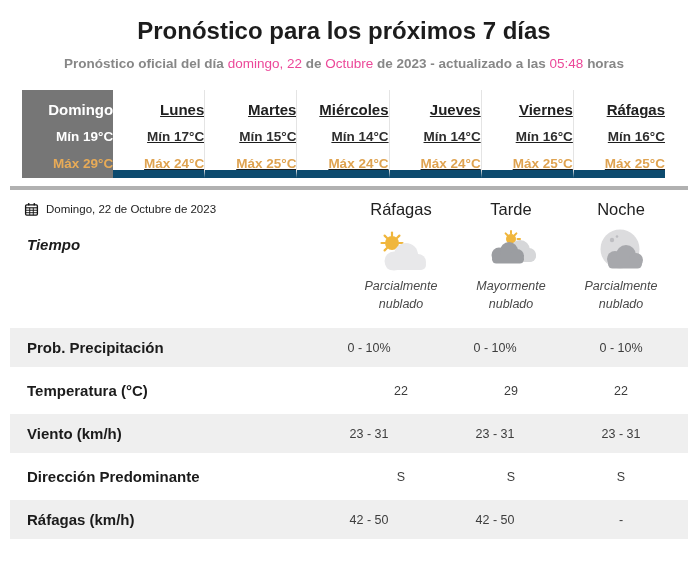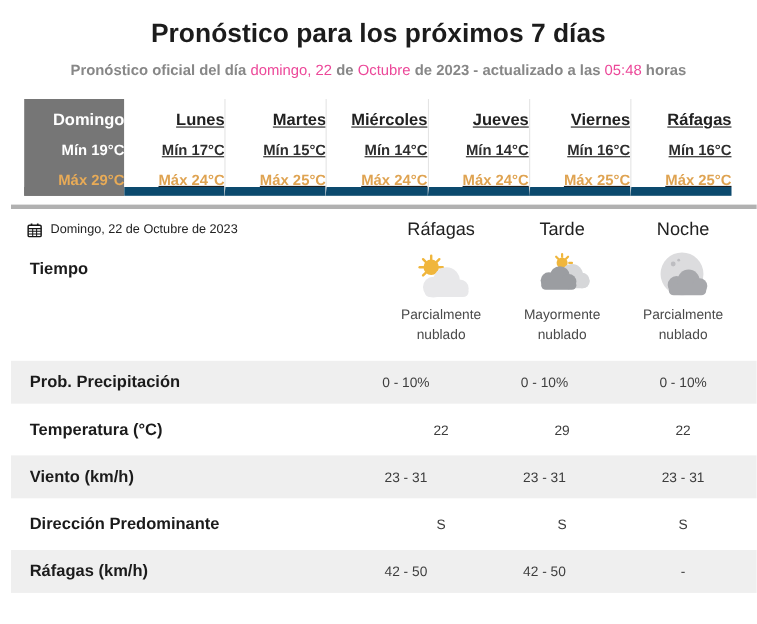--- a/index.html
+++ b/index.html
@@ -32,21 +32,21 @@
   
   .grid{display:grid; grid-template-columns:1fr 110px 110px 110px;
         margin-left:10px; padding-right:12px; align-items:center;}
   .center{text-align:center;}
 
   .header-row{margin-top:2px; height:34px;}
   .date-cell{display:flex; align-items:center; gap:7px; padding-left:14px;
              font-size:11.5px; color:#222;}
   .period{font-size:16.5px; color:#212121;}
 
-  .tiempo-row{height:102px; align-items:start;}
+  .tiempo-row{height:102px; align-items:start;font-style:italic;}
   .row-label{font-weight:bold; font-size:15px; color:#1b1b1b; padding-left:17px;}
   .tiempo-row .row-label{padding-top:10px;}
   .weather-cell{display:flex; flex-direction:column; align-items:center; padding-top:2px;}
   .caption{margin-top:3px; font-size:12.5px; color:#4a4a4a; line-height:1.45;
            max-width:100px; text-align:center;}
 
   .stat-row.gray{background:var(--stripe);}
   .h-a{min-height:39px;gap:16px;}
   .h-b{min-height:47px;}
   .value{font-size:12.5px; color:#3d3d3d;}

